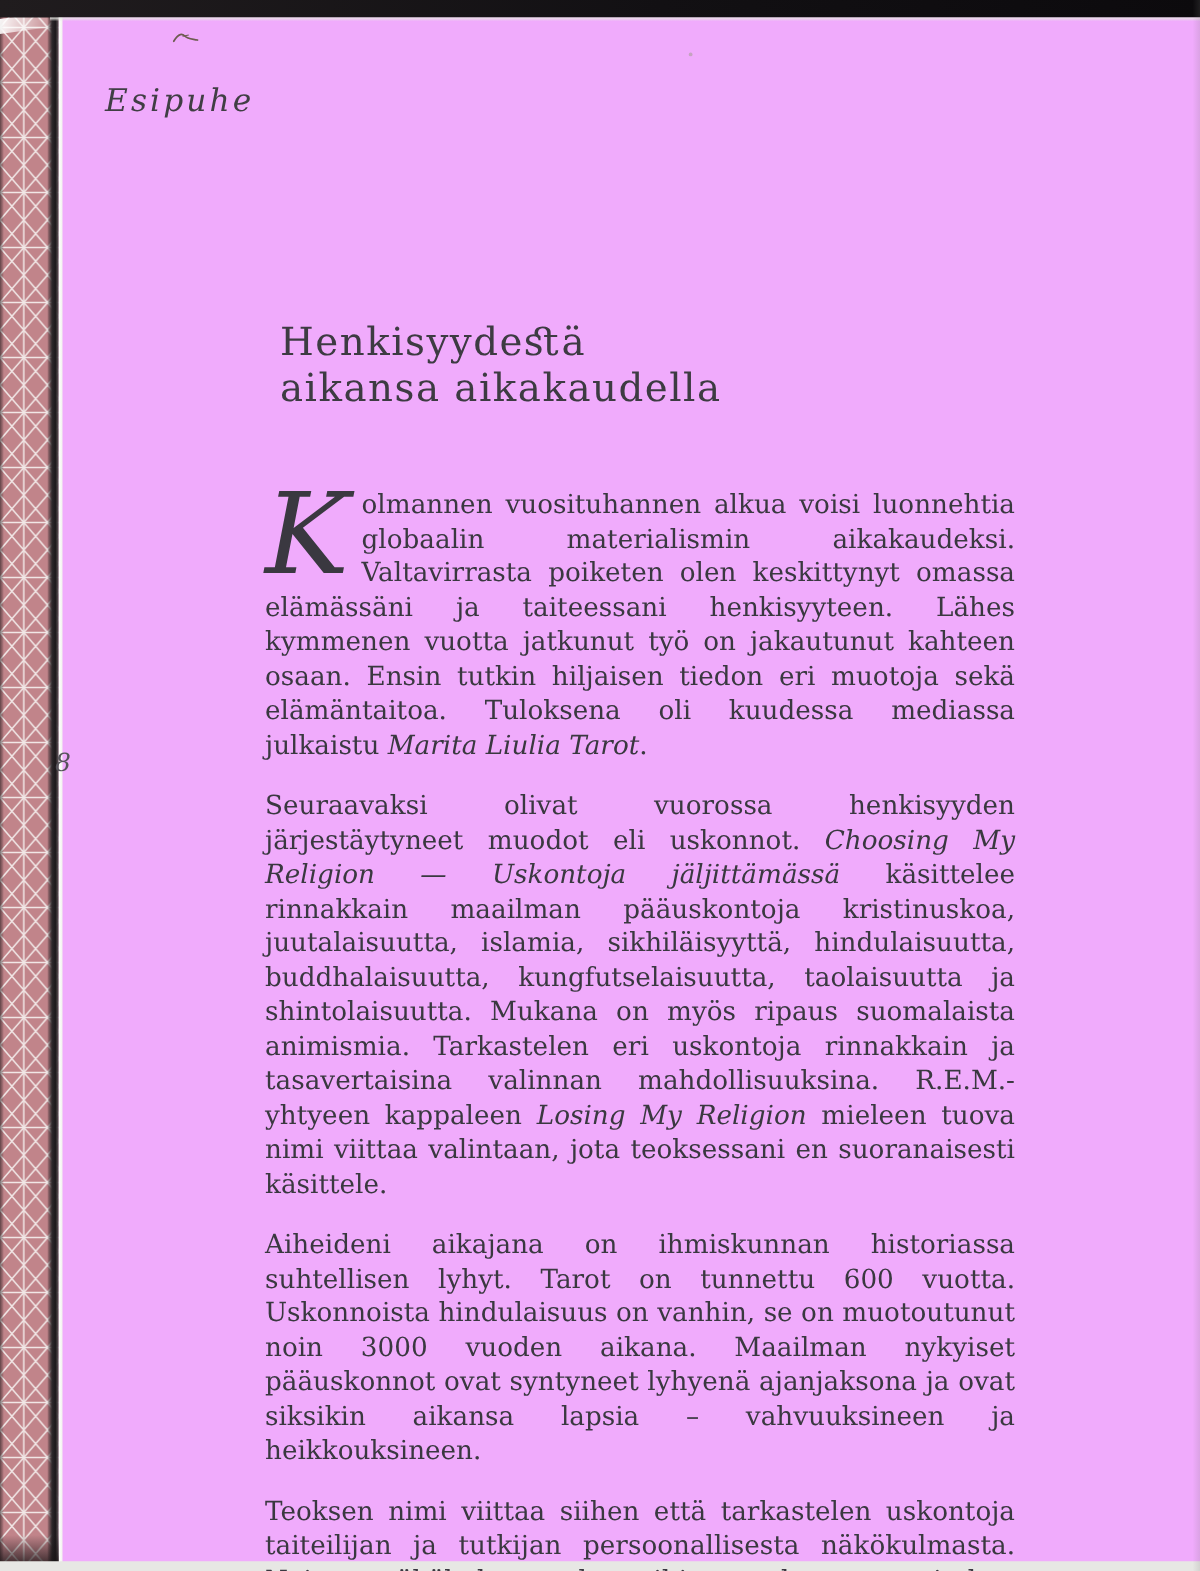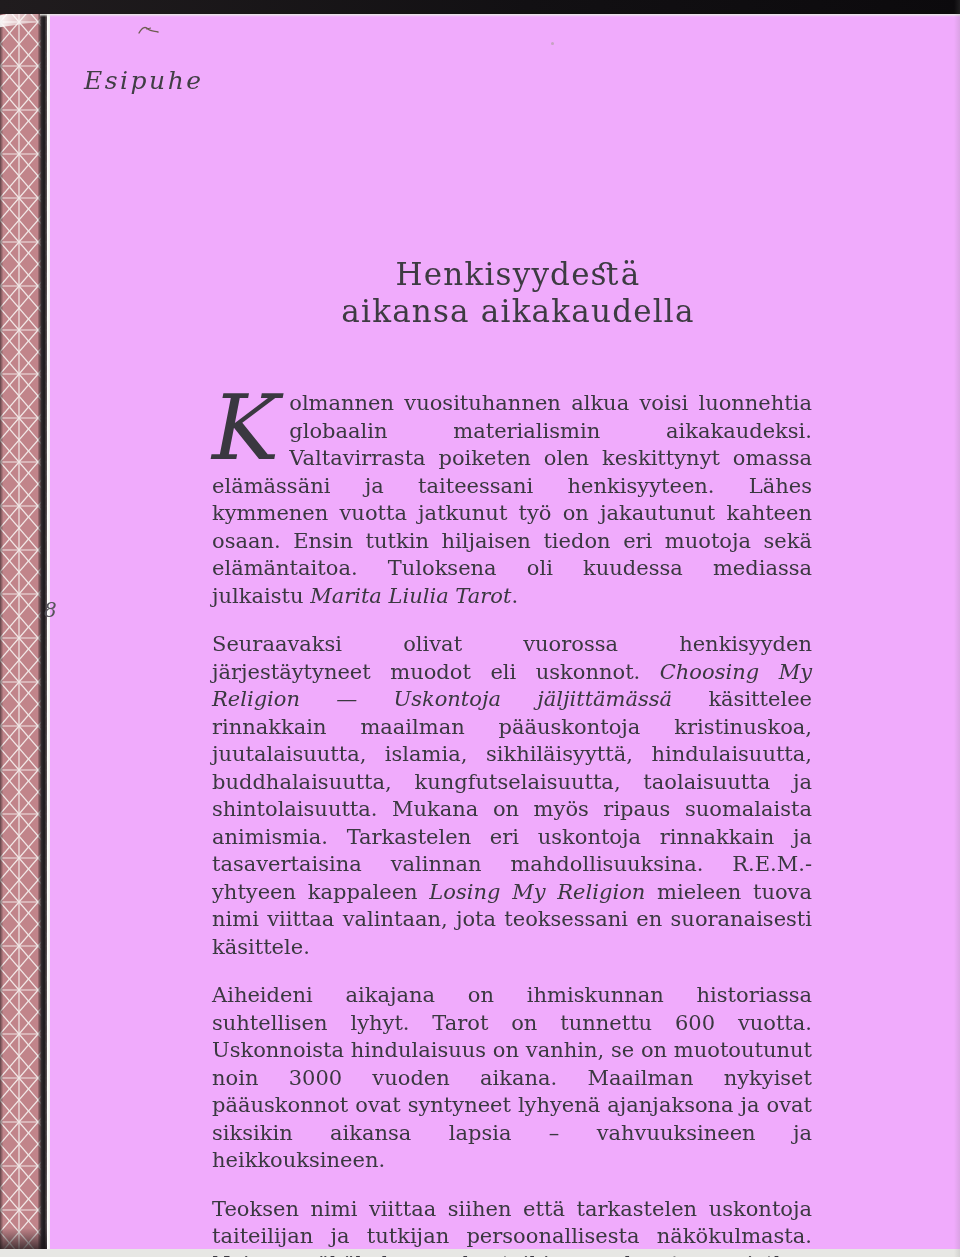--- a/index.html
+++ b/index.html
@@ -99,21 +99,20 @@
     width: 600px;
     color: #3a3840;
   }
   .book-title {
     margin: 0 0 60px 12px;
     font-size: 31px;
     line-height: 37px;
     font-weight: normal;
     letter-spacing: 1.2px;
     color: #3d3b42;
-    text-align: center;
   }
   .book-title .title-line { display: block; }
   .body-para {
     margin: 0 0 21px 0;
     font-size: 21px;
     line-height: 27.5px;
     text-align: justify;
   }
   .body-para .it { font-style: italic; }
   .drop-cap {

